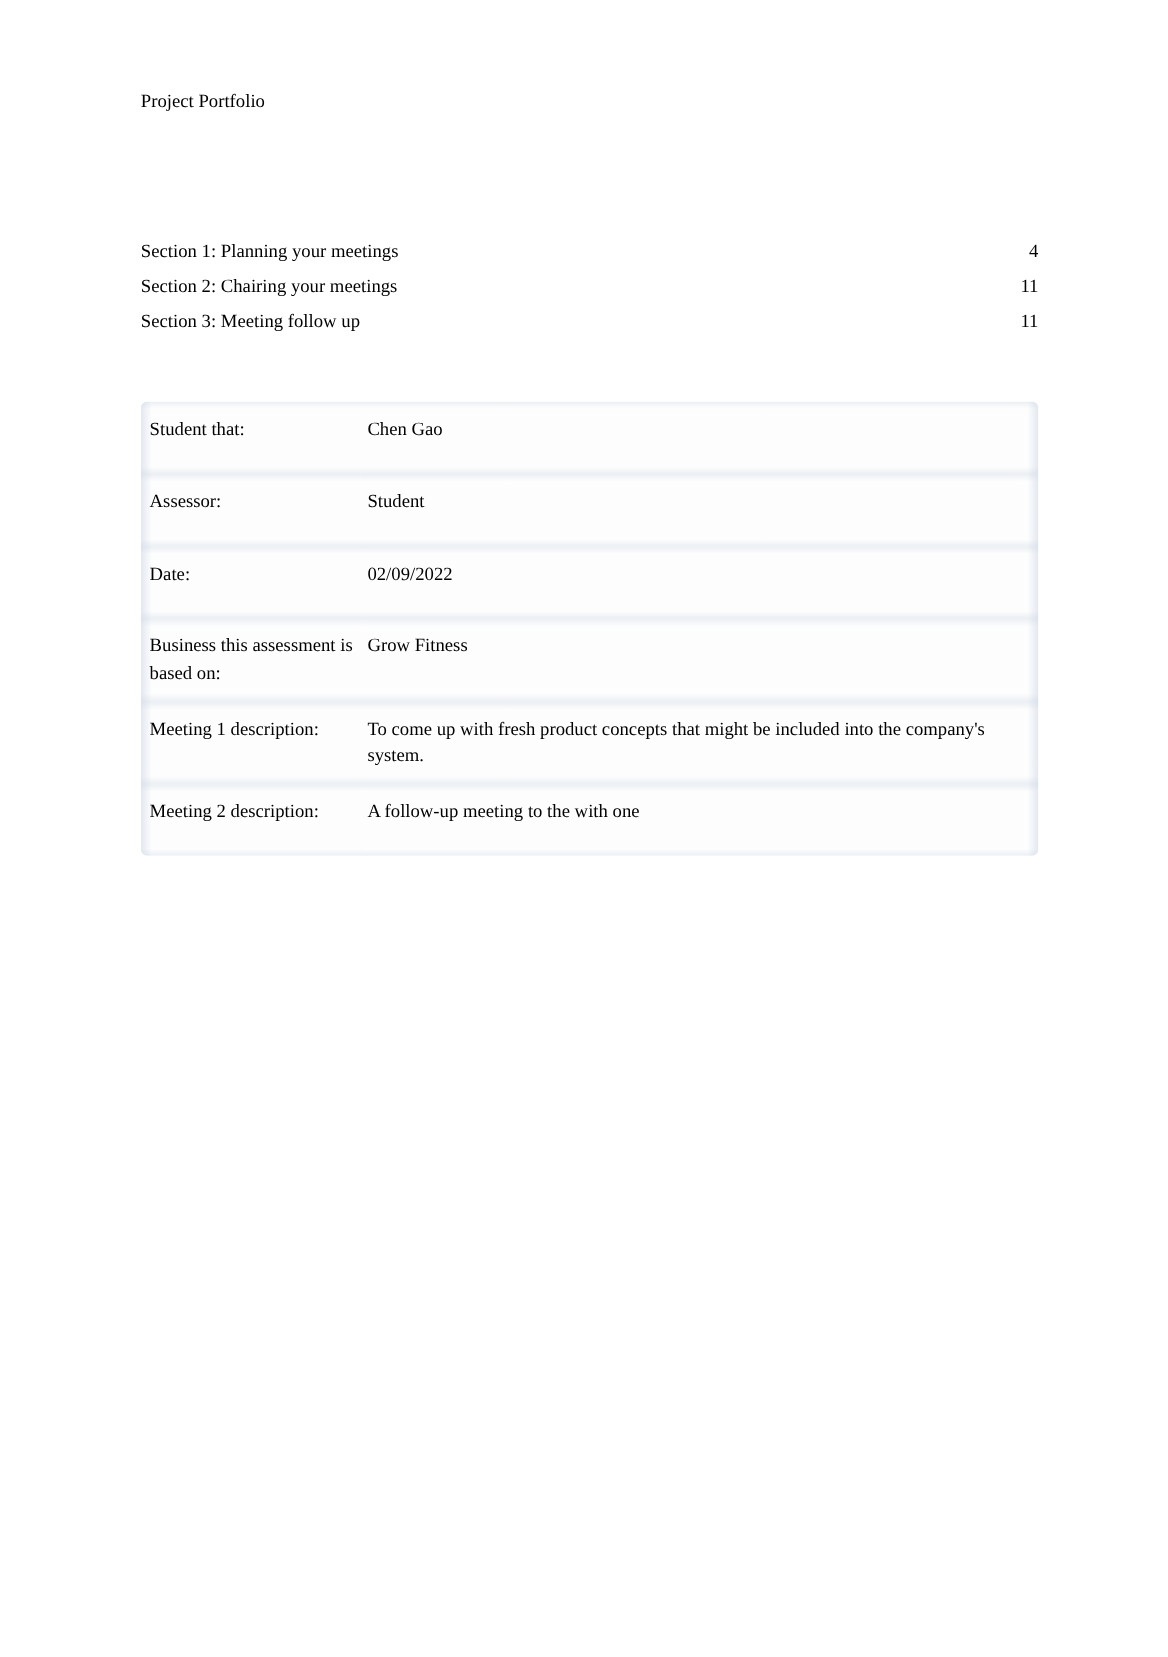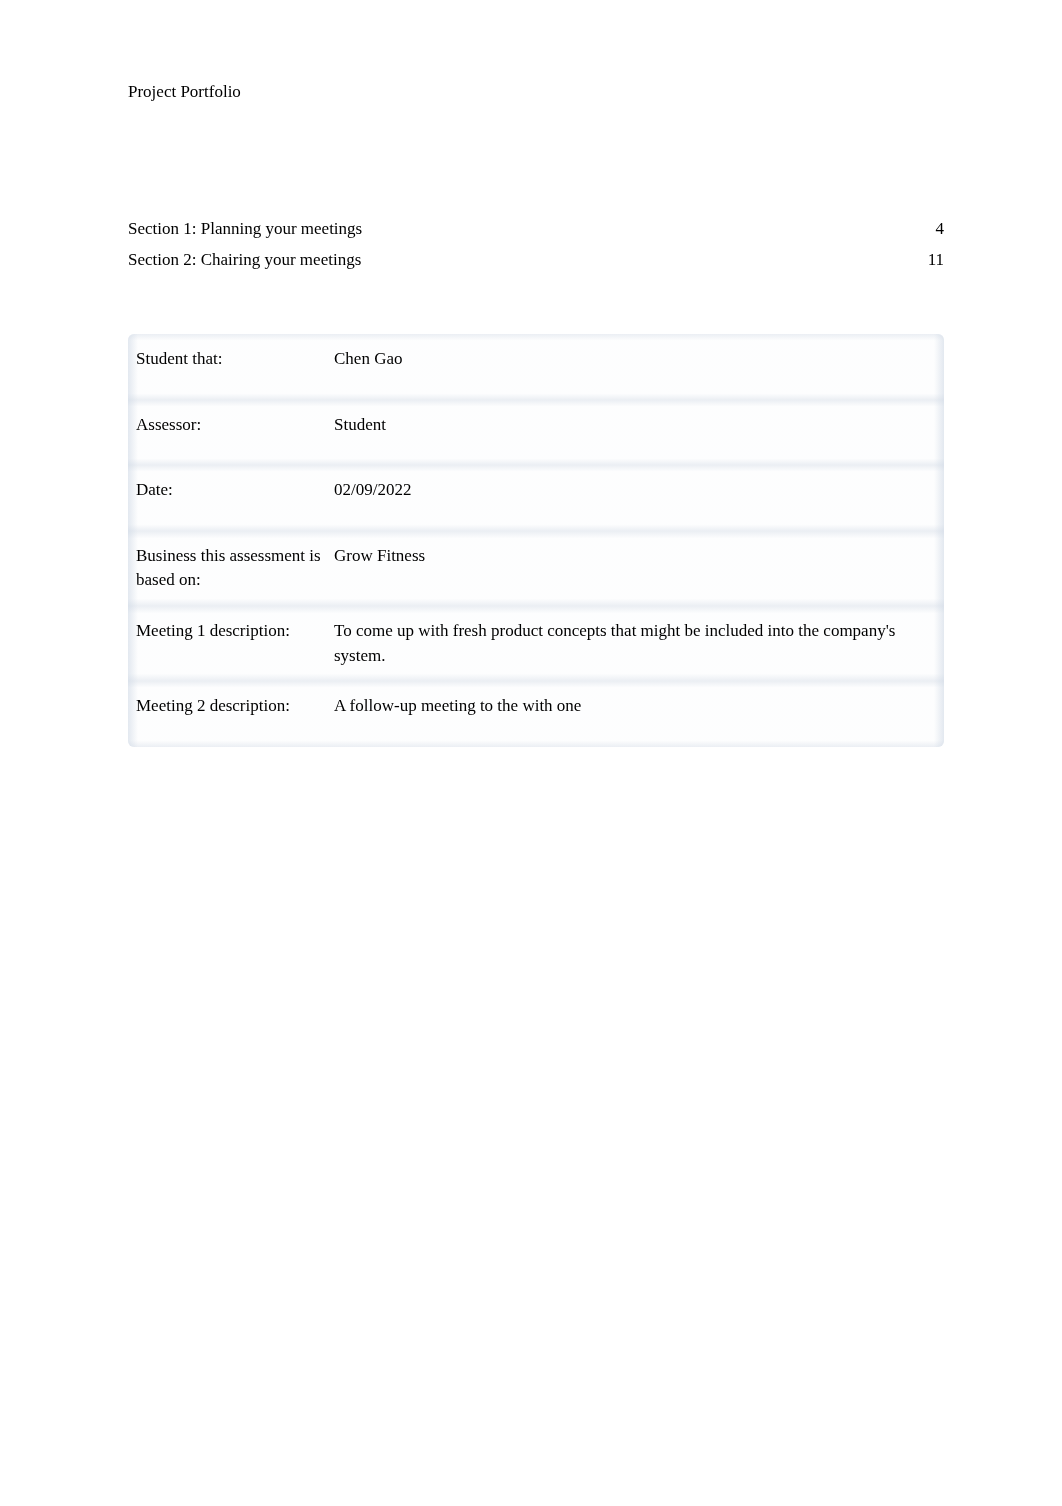--- a/index.html
+++ b/index.html
@@ -90,20 +90,24 @@
 
 <div class="toc">
   <div class="toc-row">
     <span class="toc-title">Section 1: Planning your meetings</span>
     <span class="toc-page">4</span>
   </div>
   <div class="toc-row">
     <span class="toc-title">Section 2: Chairing your meetings</span>
     <span class="toc-page">11</span>
   </div>
+  <div class="toc-row">
+    <span class="toc-title">Section 3: Meeting follow up</span>
+    <span class="toc-page">11</span>
+  </div>
 </div>
 
 <div class="table-wrap">
   <table class="info-table">
     <tbody>
         <tr class="tall">
       <td class="label-cell">Student that:</td>
       <td class="value-cell">Chen Gao</td>
     </tr>
     <tr class="tall">

